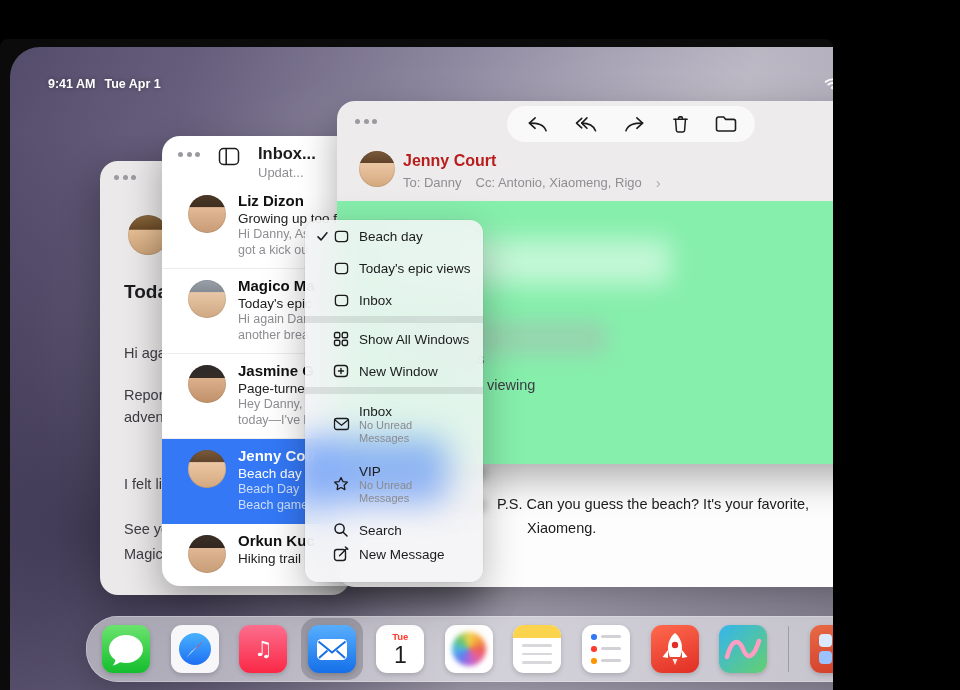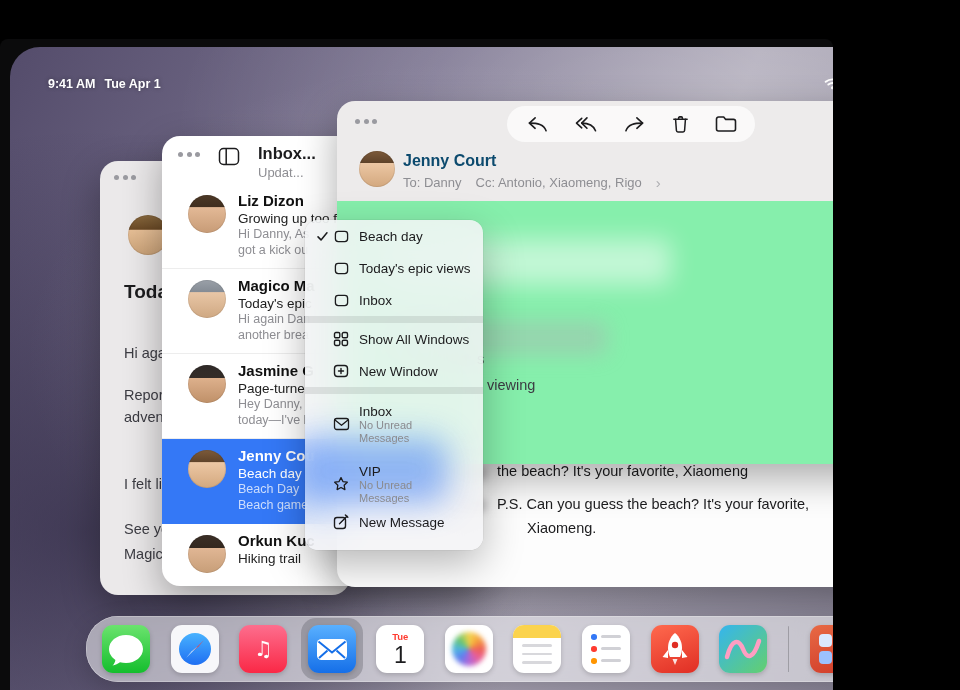--- a/index.html
+++ b/index.html
@@ -58,21 +58,21 @@
   .mrow.sel .msender, .mrow.sel .msub { color:#fff; }
   .mrow.sel .mprev { color:rgba(255,255,255,.75); }
 
   
   .w-msg { left:327px; top:54px; width:585px; height:363px; background:#edebeb; z-index:40; overflow:hidden; }
   .w-msg .winctl { left:18px; top:18px; }
   .toolbar { position:absolute; left:170px; top:5px; width:248px; height:36px; background:rgba(252,252,252,.85);
              border-radius:18px; display:flex; align-items:center; justify-content:center; gap:25px; }
   .tbtn { display:flex; align-items:center; }
   .w-msg .avatar { position:absolute; left:22px; top:50px; width:36px; height:36px; }
-  .ms-name { position:absolute; left:66px; top:51px; font-size:16px; font-weight:700; color:#0c4a6e; }
+  .ms-name { position:absolute; left:66px; top:51px; font-size:16px; font-weight:700; color:#b91c1c; }
   .ms-meta { position:absolute; left:66px; top:73px; font-size:13px; color:#8e8e93; display:flex; gap:14px; align-items:center;}
   .ms-date { position:absolute; right:22px; top:54px; font-size:14px; color:#8e8e93; }
   .ms-body { position:absolute; left:0; top:100px; right:0; bottom:0; background:#86efac; }
   .blurbar { position:absolute; border-radius:8px; }
   .frag { position:absolute; font-size:14.5px; color:#3c3c43; }
   .curl { position:absolute; right:12px; bottom:8px; }
 
   
   .w-ps { left:327px; top:412px; width:540px; height:128px; background:#fdfdfd; z-index:30; overflow:hidden; }
   .w-ps .line { position:absolute; font-size:14.5px; color:#1c1c1e; white-space:nowrap; }
@@ -229,21 +229,20 @@
         <div class="mtxt">
           <div class="msender">Orkun Kuc</div>
           <div class="msub">Hiking trail</div>
         </div>
       </div>
     </div>
   </div>
 
   <div class="win w-ps">
     <div class="blurbar" style="left:92px;top:8px;width:58px;height:13px;background:rgba(130,128,132,.45);filter:blur(4px);"></div>
-    <div class="line" style="left:160px;top:4px;">the beach? It's your favorite, Xiaomeng</div>
     <div class="blurbar" style="left:98px;top:40px;width:52px;height:13px;background:rgba(130,128,132,.45);filter:blur(4px);"></div>
     <div class="line" style="left:160px;top:37px;">P.S. Can you guess the beach? It's your favorite,</div>
     <div class="line" style="left:190px;top:61px;">Xiaomeng.</div>
   </div>
 
   <div class="win w-msg">
     <div class="winctl">
           <i></i>
           <i></i>
           <i></i>
@@ -390,20 +389,30 @@
           <path d="M8 1.6 l1.95 3.95 4.35.62 -3.15 3.06 .74 4.33 -3.89 -2.05 -3.89 2.05 .74 -4.33 -3.15 -3.06 4.35 -.62 Z"></path>
         </svg>
       </span>
       <span>
         <span class="lbl" style="display:block;">VIP</span>
         <span class="sublbl" style="display:block;">No Unread</span>
         <span class="sublbl" style="display:block;">Messages</span>
       </span>
     </div>
 
+    <div class="mi">
+      <span class="chk"></span>
+      <span class="ric">
+        <svg width="16" height="16" viewBox="0 0 16 16" fill="none" stroke="#1b1b1d" stroke-width="1.5" stroke-linecap="round">
+          <circle cx="6.6" cy="6.6" r="4.6"></circle>
+              <path d="M10.2 10.2 L14 14"></path>
+        </svg>
+      </span>
+      <span class="lbl">Search</span>
+    </div>
 
     <div class="mi mi-last">
       <span class="chk"></span>
       <span class="ric">
         <svg width="16" height="16" viewBox="0 0 16 16" fill="none" stroke="#1b1b1d" stroke-width="1.4" stroke-linecap="round" stroke-linejoin="round">
           <rect x="1.5" y="3.5" width="11" height="11" rx="2.5"></rect>
               <path d="M6.5 9.8 L14 2.3"></path>
               <path d="M12.4 0.9 l2.4 2.4"></path>
         </svg>
       </span>

